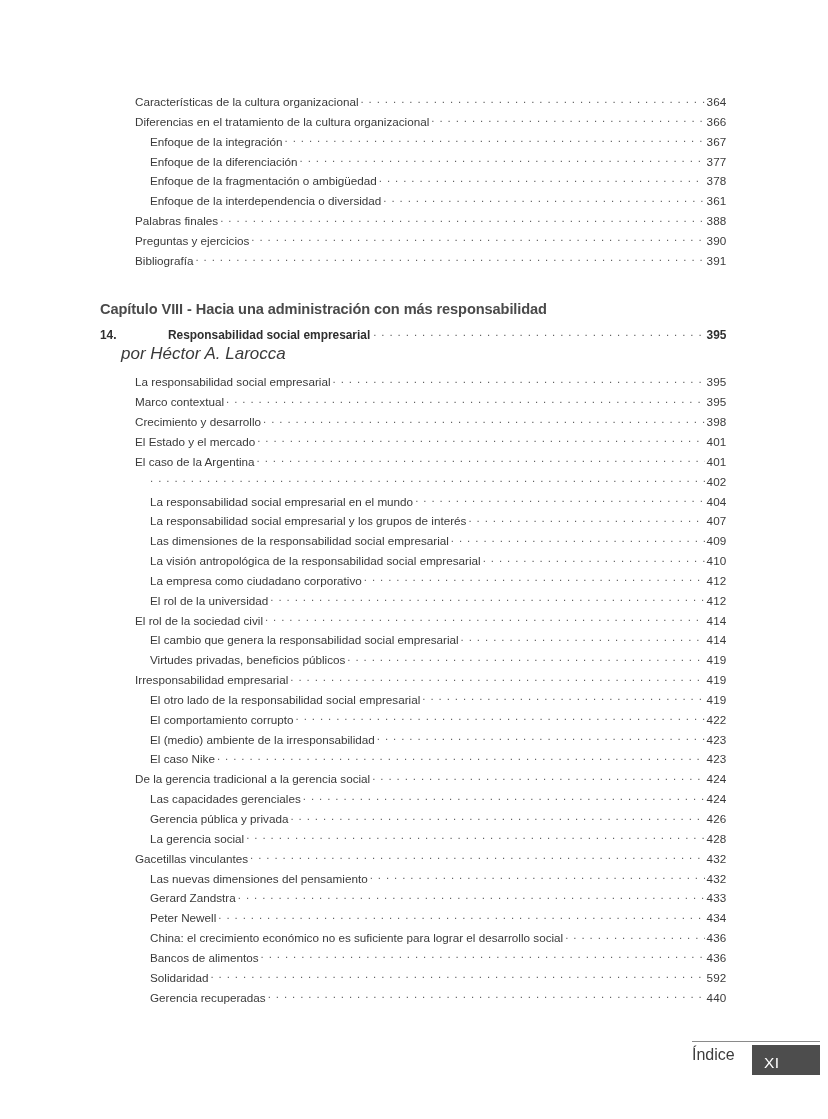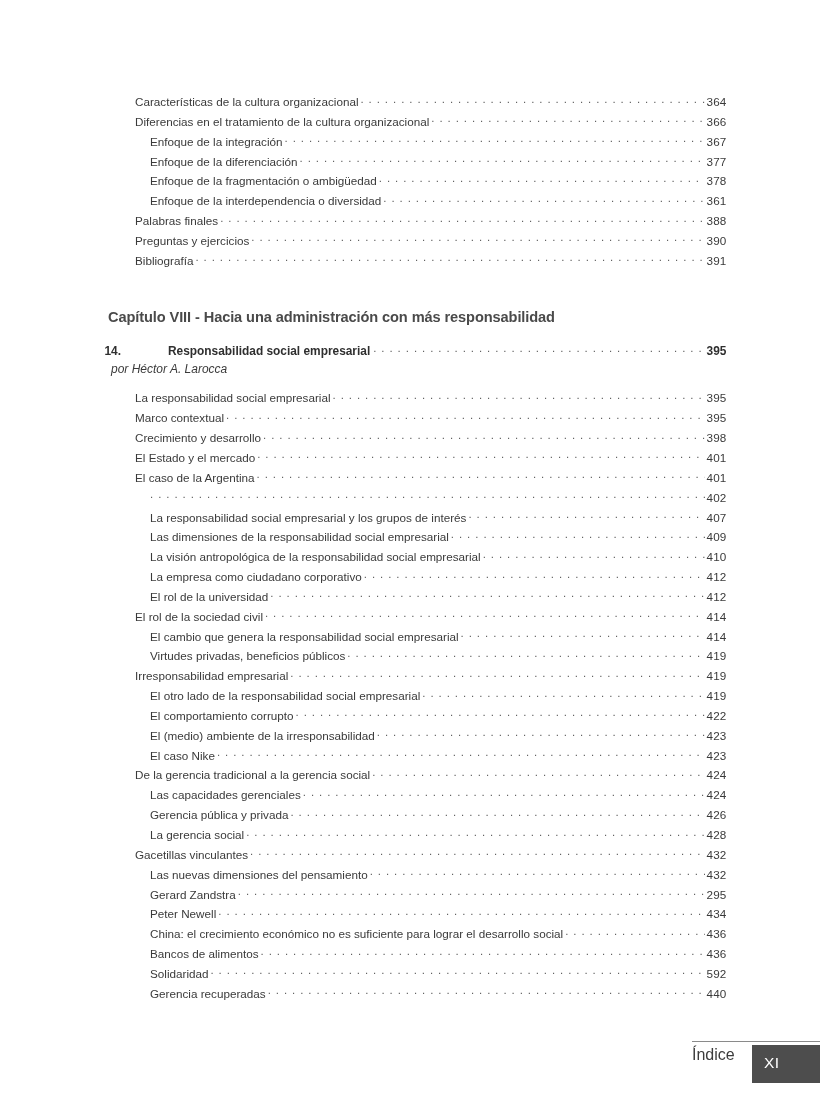--- a/index.html
+++ b/index.html
@@ -75,50 +75,49 @@
   
   .lvl-1 { margin-left: 35px; }
   .lvl-2 { margin-left: 50px; }
 
   
   .chapter-title {
     font-size: 14.6px;
     font-weight: bold;
     color: #4a4a4a;
     letter-spacing: -0.1px;
-    margin: 8px;
+    margin: 0;
     padding: 0;
     white-space: nowrap;
   }
 
   
   .numbered {
     display: flex;
     align-items: flex-end;
     font-size: 11.9px;
     font-weight: bold;
     line-height: 19.85px;
     color: #2f2f2f;
     white-space: nowrap;
     margin-left: 0;
   }
   .numbered .num {
     flex: 0 0 auto;
     width: 21px;
-    text-align: right;
   }
   .numbered .label { padding-right: 3px; margin-left: 47px; }
   .numbered .leader::after { font-weight: normal; }
 
   .byline {
-    font-size: 12px;
+    font-size: 17px;
     font-style: italic;
     color: #3a3a3a;
     line-height: 17px;
-    margin-left: 11px;
+    margin-left: 21px;
     white-space: nowrap;
   }
 
   .gap-before-chapter { height: 30px; }
   .gap-after-chapter  { height: 9px; }
   .gap-after-byline   { height: 10px; }
 
   
   .footer {
     position: absolute;
@@ -141,21 +140,21 @@
     top: 5px;
     font-size: 16px;
     color: #3c3c3c;
     white-space: nowrap;
   }
   .footer-pagebox {
     position: absolute;
     left: 60px;
     top: 4px;
     width: 68px;
-    height: 38px;
+    height: 30px;
     background: #4d4d4d;
   }
   .footer-pagenum {
     position: absolute;
     left: 12px;
     top: 9px;
     font-size: 15.5px;
     color: #ffffff;
     letter-spacing: 0.3px;
   }
@@ -256,20 +255,25 @@
         <div class="entry lvl-1">
           <span class="label">El caso de la Argentina</span>
           <span class="leader"></span>
           <span class="page-num">401</span>
         </div>
         <div class="entry lvl-2">
           <span class="leader"></span>
           <span class="page-num">402</span>
         </div>
         <div class="entry lvl-2">
+          <span class="label">La responsabilidad social empresarial en el mundo</span>
+          <span class="leader"></span>
+          <span class="page-num">404</span>
+        </div>
+        <div class="entry lvl-2">
           <span class="label">La responsabilidad social empresarial y los grupos de interés</span>
           <span class="leader"></span>
           <span class="page-num">407</span>
         </div>
         <div class="entry lvl-2">
           <span class="label">Las dimensiones de la responsabilidad social empresarial</span>
           <span class="leader"></span>
           <span class="page-num">409</span>
         </div>
         <div class="entry lvl-2">
@@ -353,21 +357,21 @@
           <span class="page-num">432</span>
         </div>
         <div class="entry lvl-2">
           <span class="label">Las nuevas dimensiones del pensamiento</span>
           <span class="leader"></span>
           <span class="page-num">432</span>
         </div>
         <div class="entry lvl-2">
           <span class="label">Gerard Zandstra</span>
           <span class="leader"></span>
-          <span class="page-num">295</span>
+          <span class="page-num">433</span>
         </div>
         <div class="entry lvl-2">
           <span class="label">Peter Newell</span>
           <span class="leader"></span>
           <span class="page-num">434</span>
         </div>
         <div class="entry lvl-2">
           <span class="label">China: el crecimiento económico no es suficiente para lograr el desarrollo social</span>
           <span class="leader"></span>
           <span class="page-num">436</span>

